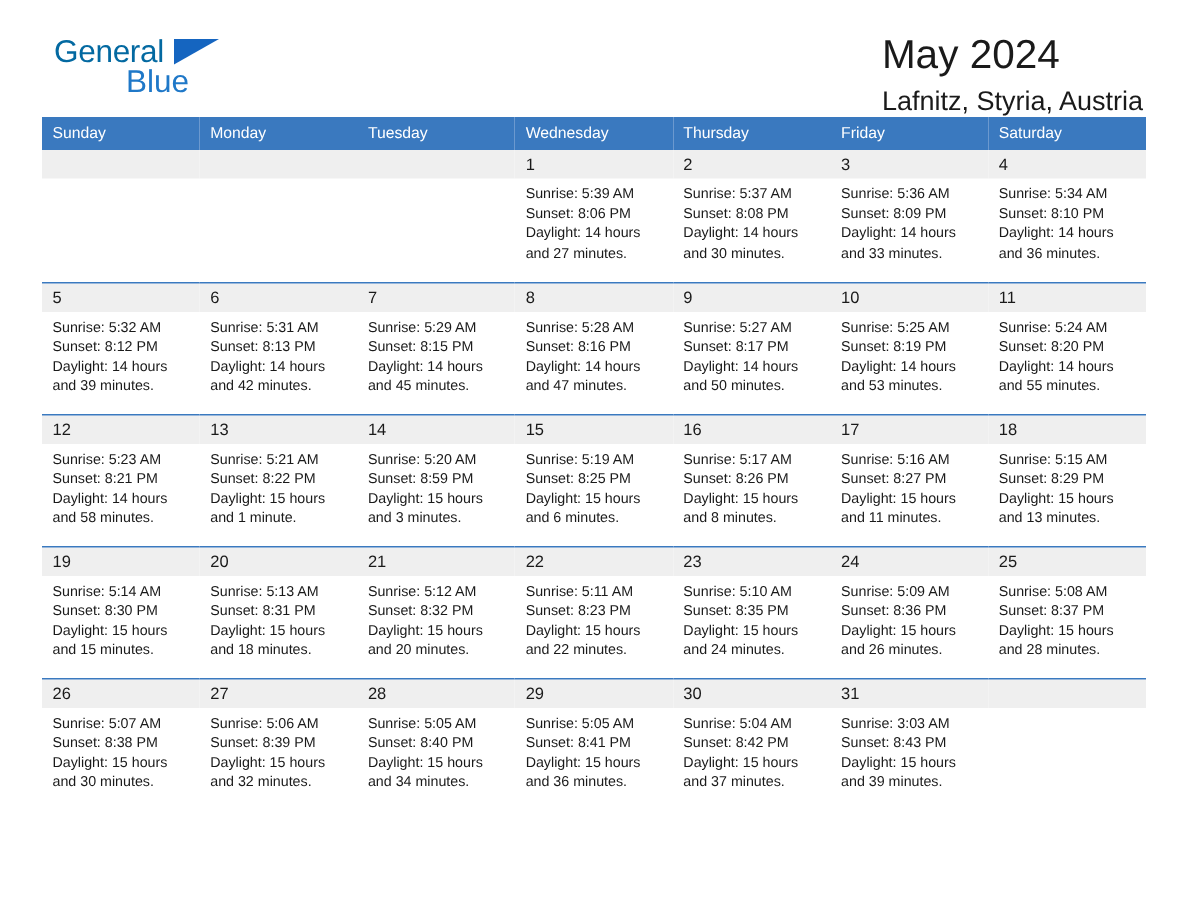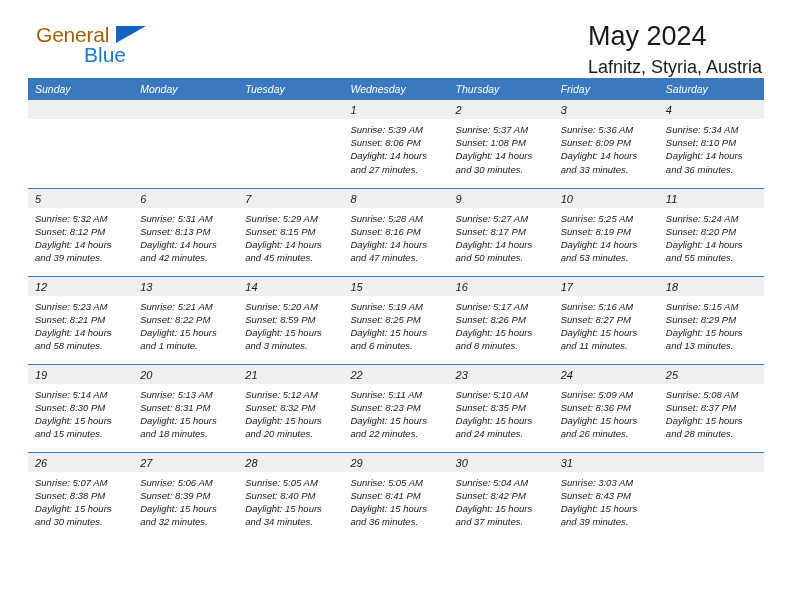--- a/index.html
+++ b/index.html
@@ -35,21 +35,21 @@
     position: relative;
     width: 130px;
     height: 52px;
     padding-left: 8px;
   }
   .brand-general {
     position: absolute;
     left: 8px;
     top: 2px;
     font-size: 21px;
-    color: #a16207;
+    color: #0369a1;
     letter-spacing: -0.2px;
     line-height: 1;
   }
   .brand-tri {
     position: absolute;
     left: 88px;
     top: 4px;
     width: 0;
     height: 0;
     border-left: 30px solid #1565c0;
@@ -77,21 +77,20 @@
     font-size: 18px;
     color: #1a1a1a;
     margin-top: 7px;
   }
 
   
   .calendar {
     width: 736px;
     border-collapse: collapse;
     table-layout: fixed;
-    font-style: italic;
   }
   .calendar th {
     background: #3a79bf;
     color: #ffffff;
     font-size: 10.5px;
     font-weight: normal;
     text-align: left;
     padding: 5px 0 5px 7px;
     height: 20px;
     box-sizing: border-box;
@@ -205,21 +204,21 @@
                 <div>Daylight: 14 hours</div>
                 <div>and 27 minutes.</div>
               </div>
             </div>
           </td>
           <td class="cell">
             <div class="cell-inner">
               <div class="daynum">2</div>
               <div class="info">
                 <div>Sunrise: 5:37 AM</div>
-                <div>Sunset: 1:08 PM</div>
+                <div>Sunset: 8:08 PM</div>
                 <div>Daylight: 14 hours</div>
                 <div>and 30 minutes.</div>
               </div>
             </div>
           </td>
           <td class="cell">
             <div class="cell-inner">
               <div class="daynum">3</div>
               <div class="info">
                 <div>Sunrise: 5:36 AM</div>

